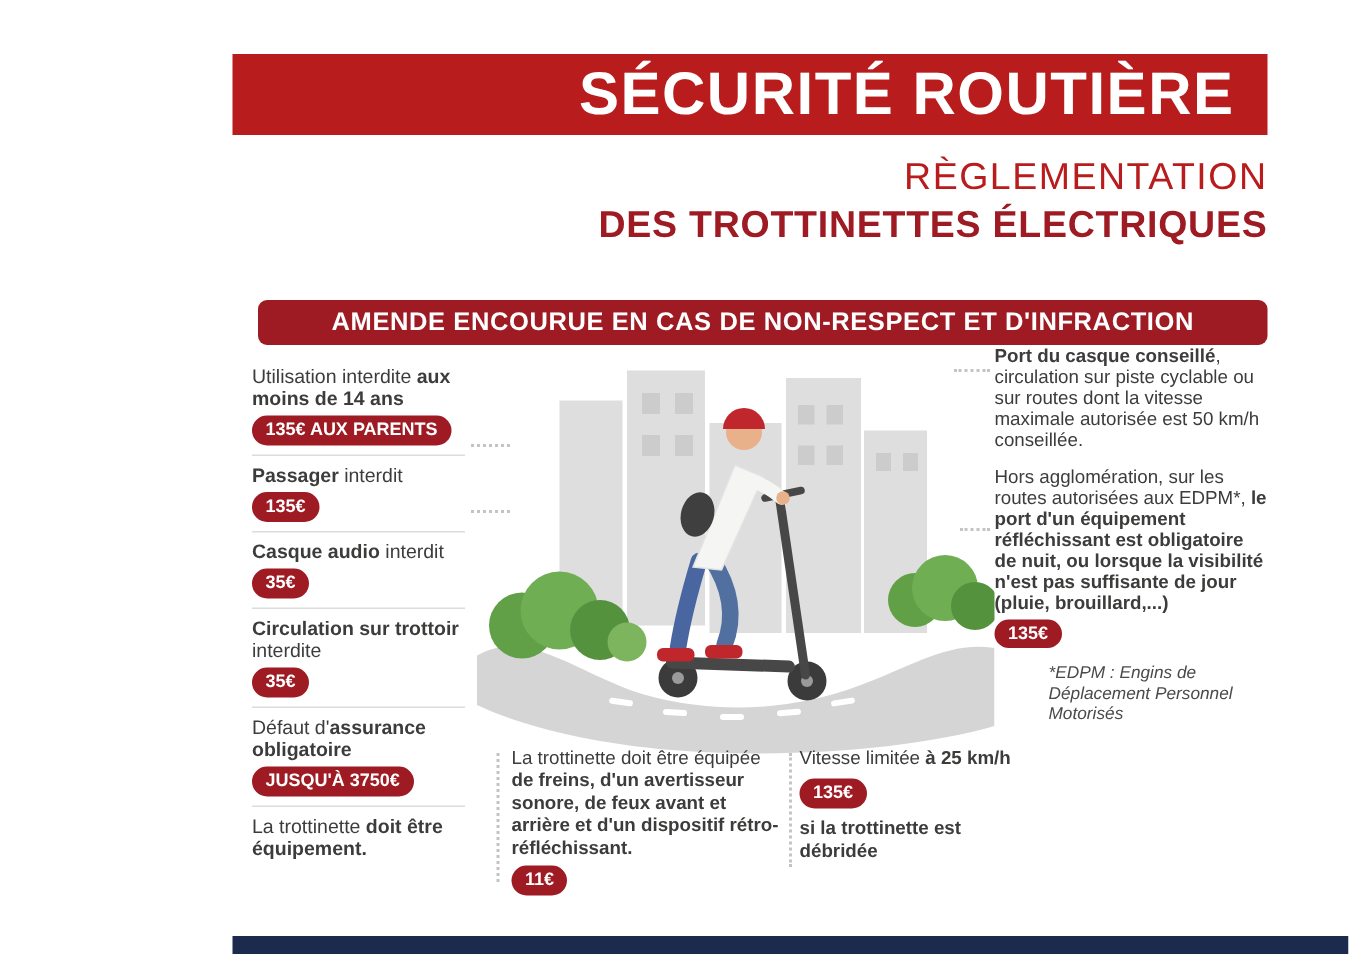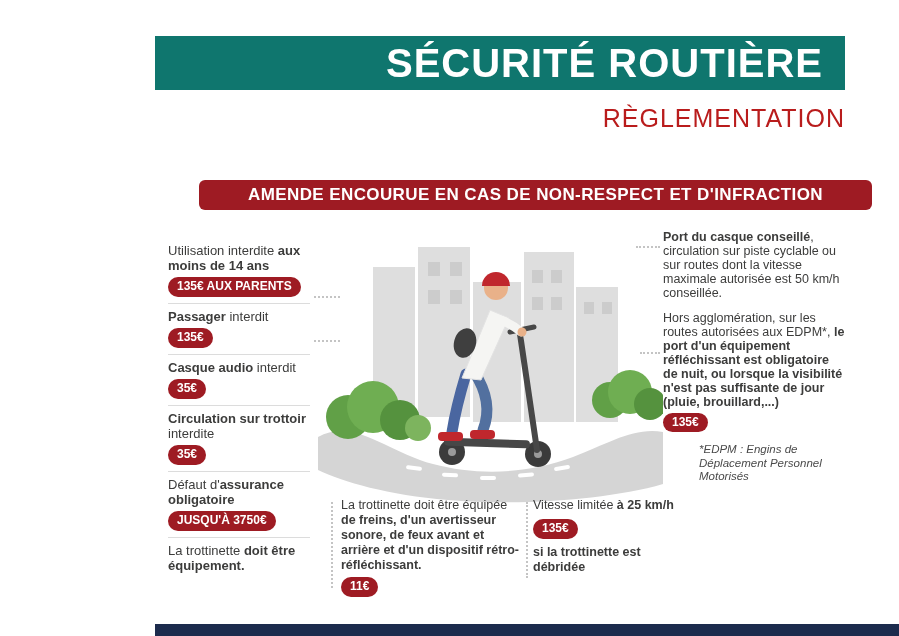--- a/index.html
+++ b/index.html
@@ -2,29 +2,29 @@
 <html><head>
 <meta charset="utf-8">
 <style>
   * { margin:0; padding:0; box-sizing:border-box; }
   body { background:#ffffff; font-family:"Liberation Sans", sans-serif; }
   .page { position:relative; width:899px; height:636px; background:#ffffff; overflow:hidden; color:#3c3c3b; }
 
   
   .title-banner {
     position:absolute; left:155px; top:36px; width:690px; height:54px;
-    background:#0f766e; color:#ffffff; display:flex; align-items:center; justify-content:flex-end;
+    background:#b91c1c; color:#ffffff; display:flex; align-items:center; justify-content:flex-end;
     padding-right:22px; font-size:40px; font-weight:bold; letter-spacing:1px;
   }
   .subtitle1 { position:absolute; right:54px; top:104px; color:#b91c1c; font-size:25px; letter-spacing:1px; font-weight:normal; }
   .subtitle2 { position:absolute; right:54px; top:136px; color:#9e1b23; font-size:25px; font-weight:bold; letter-spacing:0.5px; }
   .fine-banner {
-    position:absolute; left:172px; top:180px; width:673px; height:30px;
+    position:absolute; left:172px; top:200px; width:673px; height:30px;
     background:#9e1b23; border-radius:6px; color:#ffffff; font-weight:bold; font-size:17px;
-    display:flex; align-items:center; justify-content:center; letter-spacing:0.4px;margin-left:27px;
+    display:flex; align-items:center; justify-content:center; letter-spacing:0.4px;
   }
 
   
   .left-col { position:absolute; left:168px; top:238px; width:142px; font-size:13px; line-height:15px; }
   .l-item { padding:5px 0 6px 0; border-bottom:1px solid #dcdcdc; }
   .l-item:last-child { border-bottom:none; }
   .bold { font-weight:bold; }
   .badge-row { margin-top:4px; }
   .badge {
     display:inline-block; background:#9e1b23; color:#ffffff; font-weight:bold;
@@ -54,20 +54,21 @@
 </style>
 </head>
 <body>
 
 <div class="page">
 
   <div class="title-banner">
     <span>SÉCURITÉ ROUTIÈRE</span>
   </div>
   <div class="subtitle1">RÈGLEMENTATION</div>
+  <div class="subtitle2">DES TROTTINETTES ÉLECTRIQUES</div>
   <div class="fine-banner">
     <span>AMENDE ENCOURUE EN CAS DE NON-RESPECT ET D'INFRACTION</span>
   </div>
 
   <div class="left-col">
 
     <div class="l-item">
       <span>Utilisation interdite </span><span class="bold">aux moins de 14 ans</span><span></span>
       <div class="badge-row"><span class="badge">135€ AUX PARENTS</span></div>
     </div>

